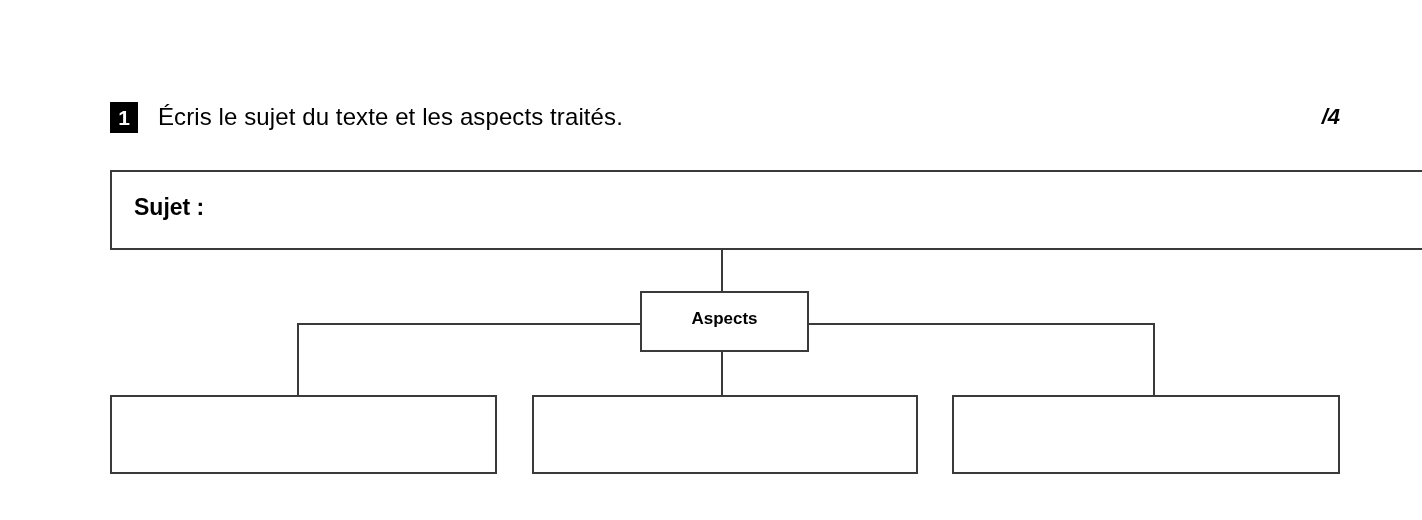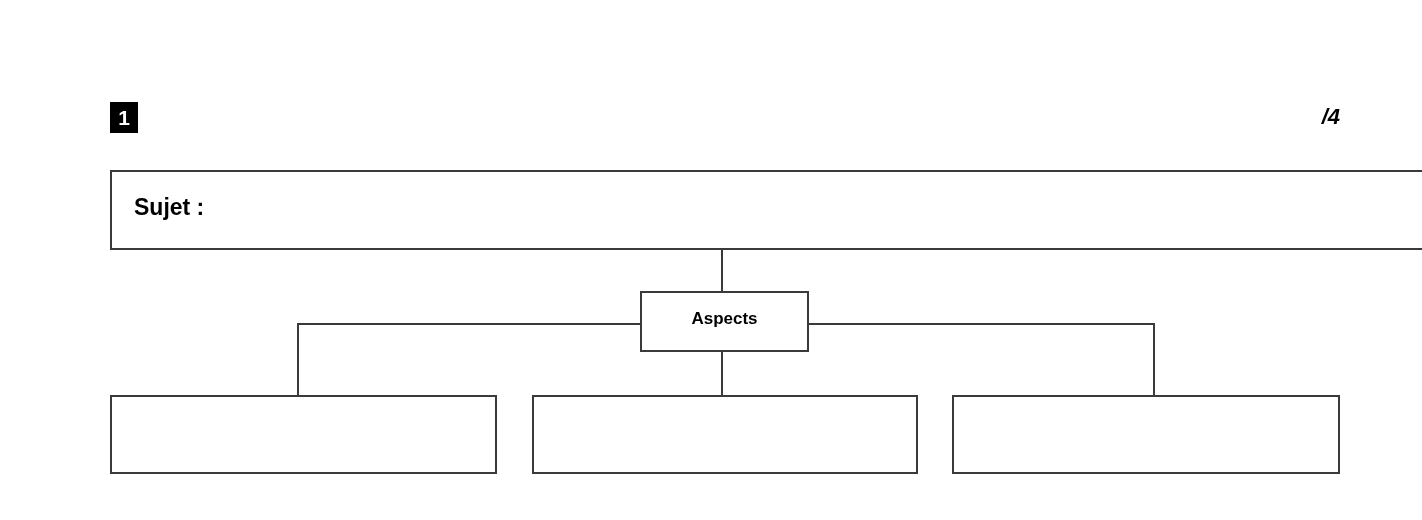--- a/index.html
+++ b/index.html
@@ -138,20 +138,21 @@
   .conn-drop-2 { left: 721px; top: 350px; height: 47px; }
   .conn-drop-3 { left: 1153px; top: 323px; height: 74px; }
 </style>
 </head>
 <body>
 
 <div class="page">
 
   <div class="question-row">
     <div class="q-badge">1</div>
+    <div class="q-text">Écris le sujet du texte et les aspects traités.</div>
     <div class="q-score">/4</div>
   </div>
 
   <div class="conn conn-v conn-trunk"></div>
   <div class="conn conn-h conn-bus-left"></div>
   <div class="conn conn-h conn-bus-right"></div>
   <div class="conn conn-v conn-drop-1"></div>
   <div class="conn conn-v conn-drop-2"></div>
   <div class="conn conn-v conn-drop-3"></div>
 

